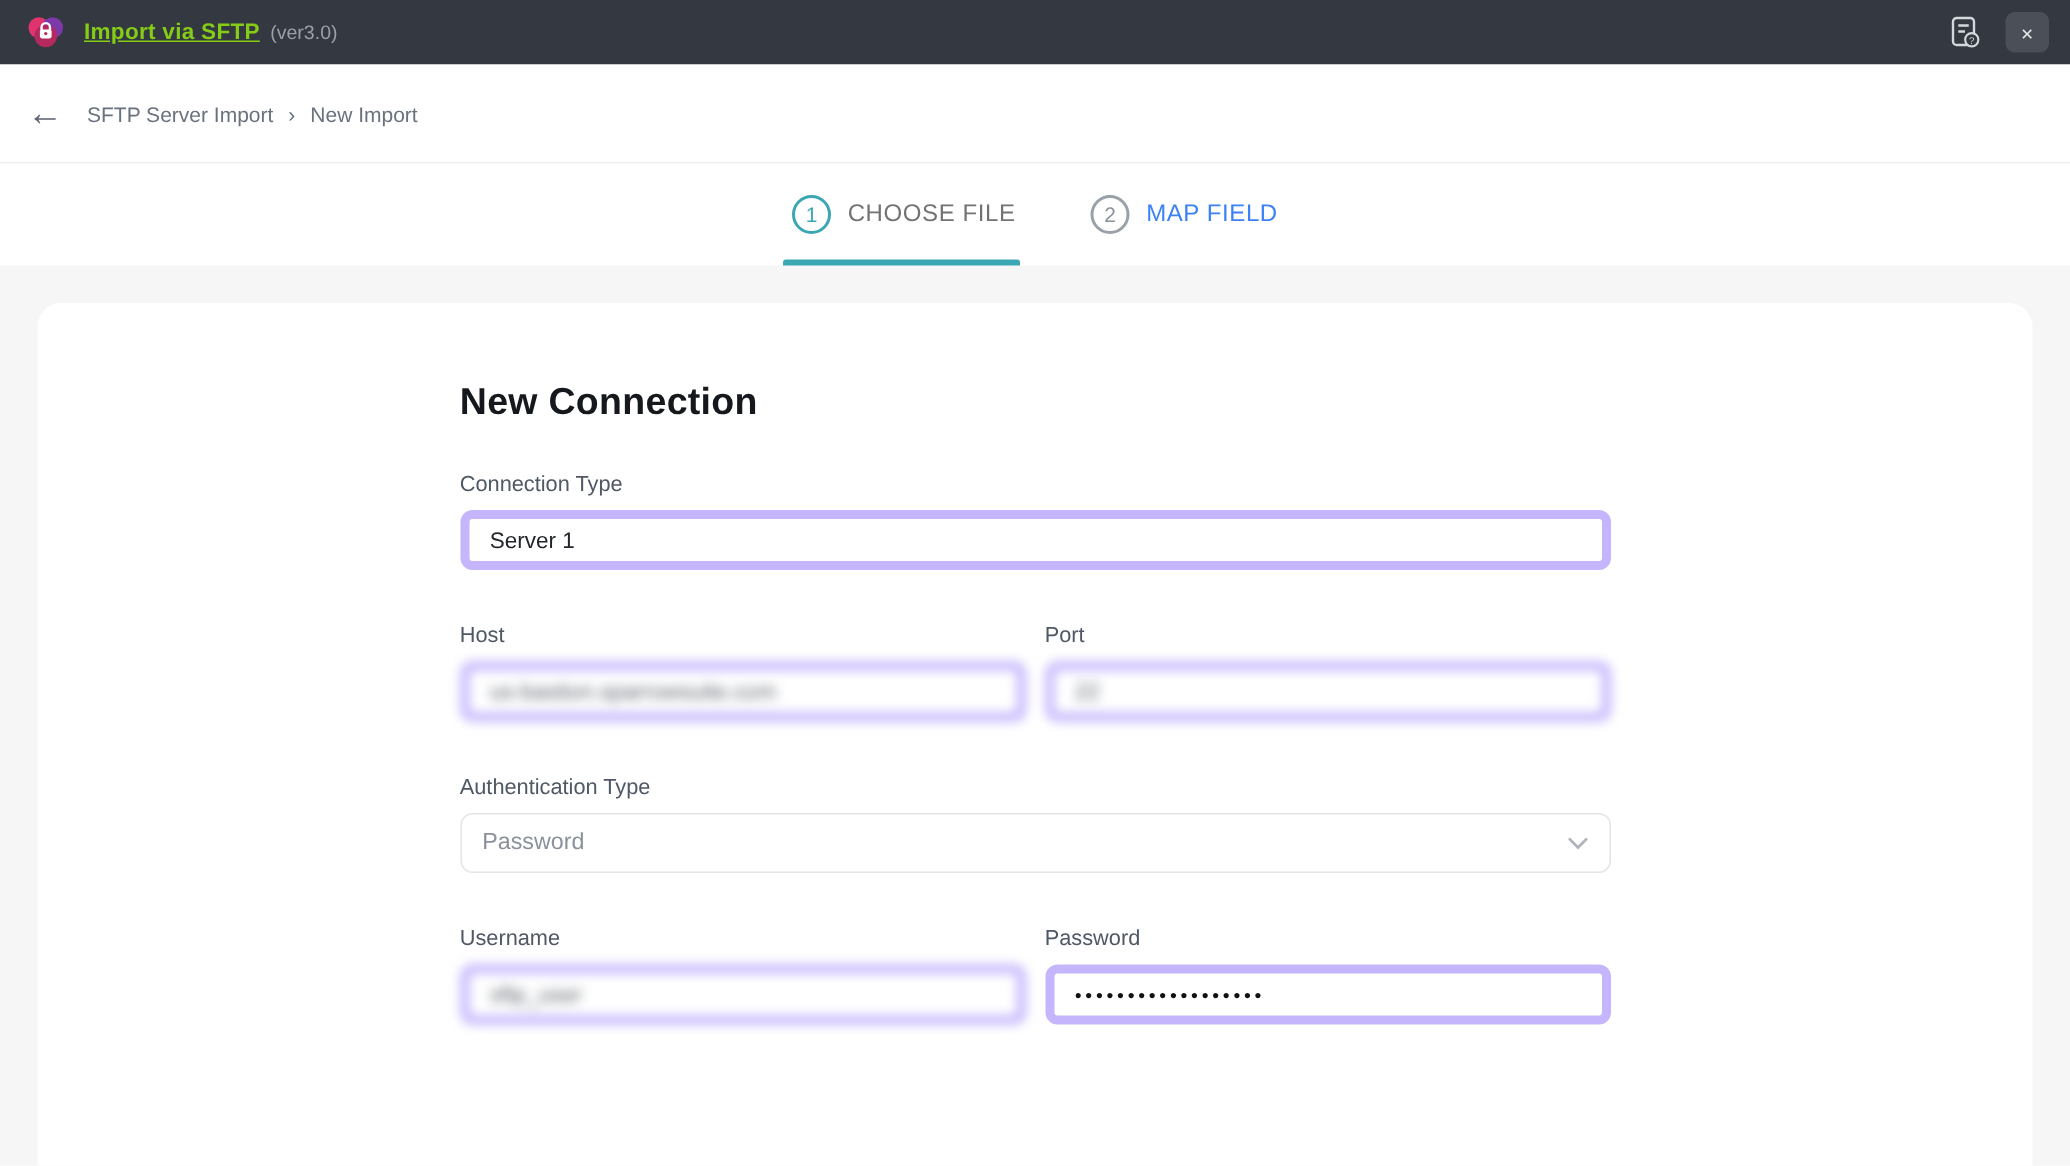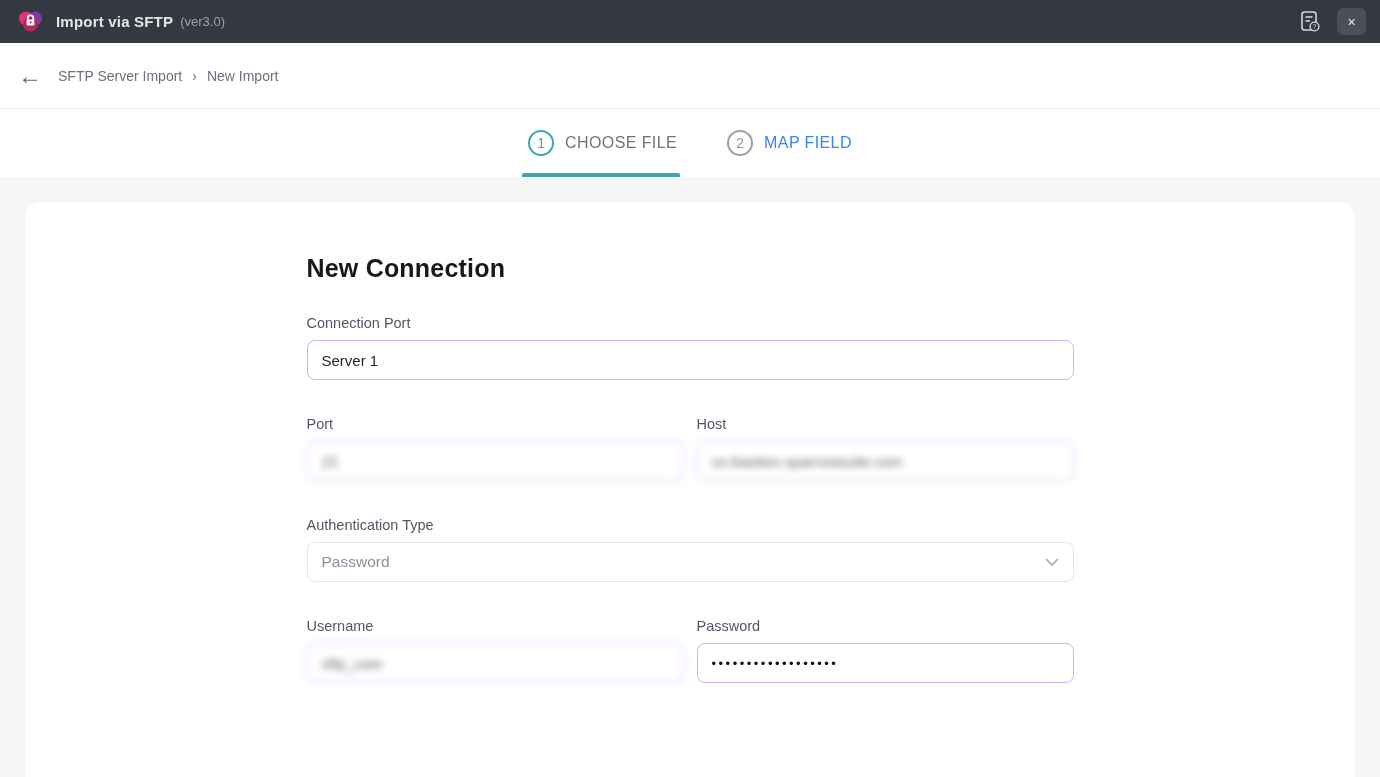--- a/index.html
+++ b/index.html
@@ -5,21 +5,21 @@
   * { margin:0; padding:0; box-sizing:border-box; }
   html,body { width:1380px; height:777px; overflow:hidden; }
   body { font-family:"Liberation Sans", sans-serif; background:#f6f6f7; }
 
   
   .titlebar {
     height:43px; background:#343841; display:flex; align-items:center;
     padding:0 14px; color:#fff;
   }
   .logo { width:25px; height:23px; margin:0 13px 0 4px; flex:0 0 auto; }
-  .app-title { font-size:15px; font-weight:bold; color:#e5e5e5; letter-spacing:.2px; }
+  .app-title { font-size:15px; font-weight:bold; color:#84cc16; letter-spacing:.2px;text-decoration:underline; }
   .app-version { font-size:13px; color:#9aa0a9; margin-left:7px; }
   .titlebar-right { margin-left:auto; display:flex; align-items:center; gap:16px; }
   .doc-icon { width:22px; height:24px; display:block; }
   .close-btn {
     width:29px; height:27px; background:#4a4f58; border:none; border-radius:6px;
     color:#e8eaec; font-size:14px; line-height:1; cursor:pointer;
     display:flex; align-items:center; justify-content:center;
   }
 
   
@@ -61,21 +61,21 @@
     height:600px;
   }
   .form-col { width:767px; margin:0 auto; padding-top:52px; }
   .form-heading { font-size:25px; font-weight:bold; color:#15181d; letter-spacing:.2px; }
 
   .field-group { margin-top:32px; }
   .field-row { display:flex; gap:13px; }
   .field-row .field-group { flex:1; }
   .field-label { font-size:14.5px; color:#4f5864; margin-bottom:9px; }
   .text-input {
-    width:100%; height:40px; border:1px solid #c4b5fd; border-radius:8px;
+    width:100%; height:40px; border:6px solid #c4b5fd; border-radius:8px;
     padding:4px 14px; font-size:15px; color:#22262c; background:#fff; outline:none;
     font-family:"Liberation Sans", sans-serif;
   }
   .text-input.redacted { filter:blur(3.5px); color:#5d646d; }
   .text-input.password-value { font-size:13px; letter-spacing:2.5px; color:#111; }
 
   .select-box {
     width:100%; height:40px; border:1px solid #e3e5e8; border-radius:8px;
     padding:0 14px; display:flex; align-items:center; justify-content:space-between;
     cursor:pointer; background:#fff;
@@ -149,32 +149,32 @@
     <span class="step-label">MAP FIELD</span>
   </div>
 </div>
 
 <div class="main">
   <div class="card">
     <div class="form-col">
       <h1 class="form-heading">New Connection</h1>
 
       <div class="field-group">
-        <div class="field-label">Connection Port</div>
+        <div class="field-label">Connection Type</div>
         <input class="text-input" type="text" value="Server 1" style="">
       </div>
 
       <div class="field-row" style="margin-top:36px;">
+        <div class="field-group" style="margin-top:0;">
+          <div class="field-label">Host</div>
+          <input class="text-input redacted" type="text" value="us-bastion.sparrowsuite.com" style="">
+        </div>
         <div class="field-group" style="margin-top:0;">
           <div class="field-label">Port</div>
           <input class="text-input redacted" type="text" value="22" style="">
-        </div>
-        <div class="field-group" style="margin-top:0;">
-          <div class="field-label">Host</div>
-          <input class="text-input redacted" type="text" value="us-bastion.sparrowsuite.com" style="">
         </div>
       </div>
 
       <div class="field-group" style="margin-top:36px;">
         <div class="field-label">Authentication Type</div>
         <div class="select-box">
           <span class="select-value">Password</span>
           <svg class="chevron-down" viewBox="0 0 14 9">
             <path d="M1.5 1.5 L7 7 L12.5 1.5" fill="none" stroke="#b0b5bd" stroke-width="1.8" stroke-linecap="round"></path>
           </svg>

